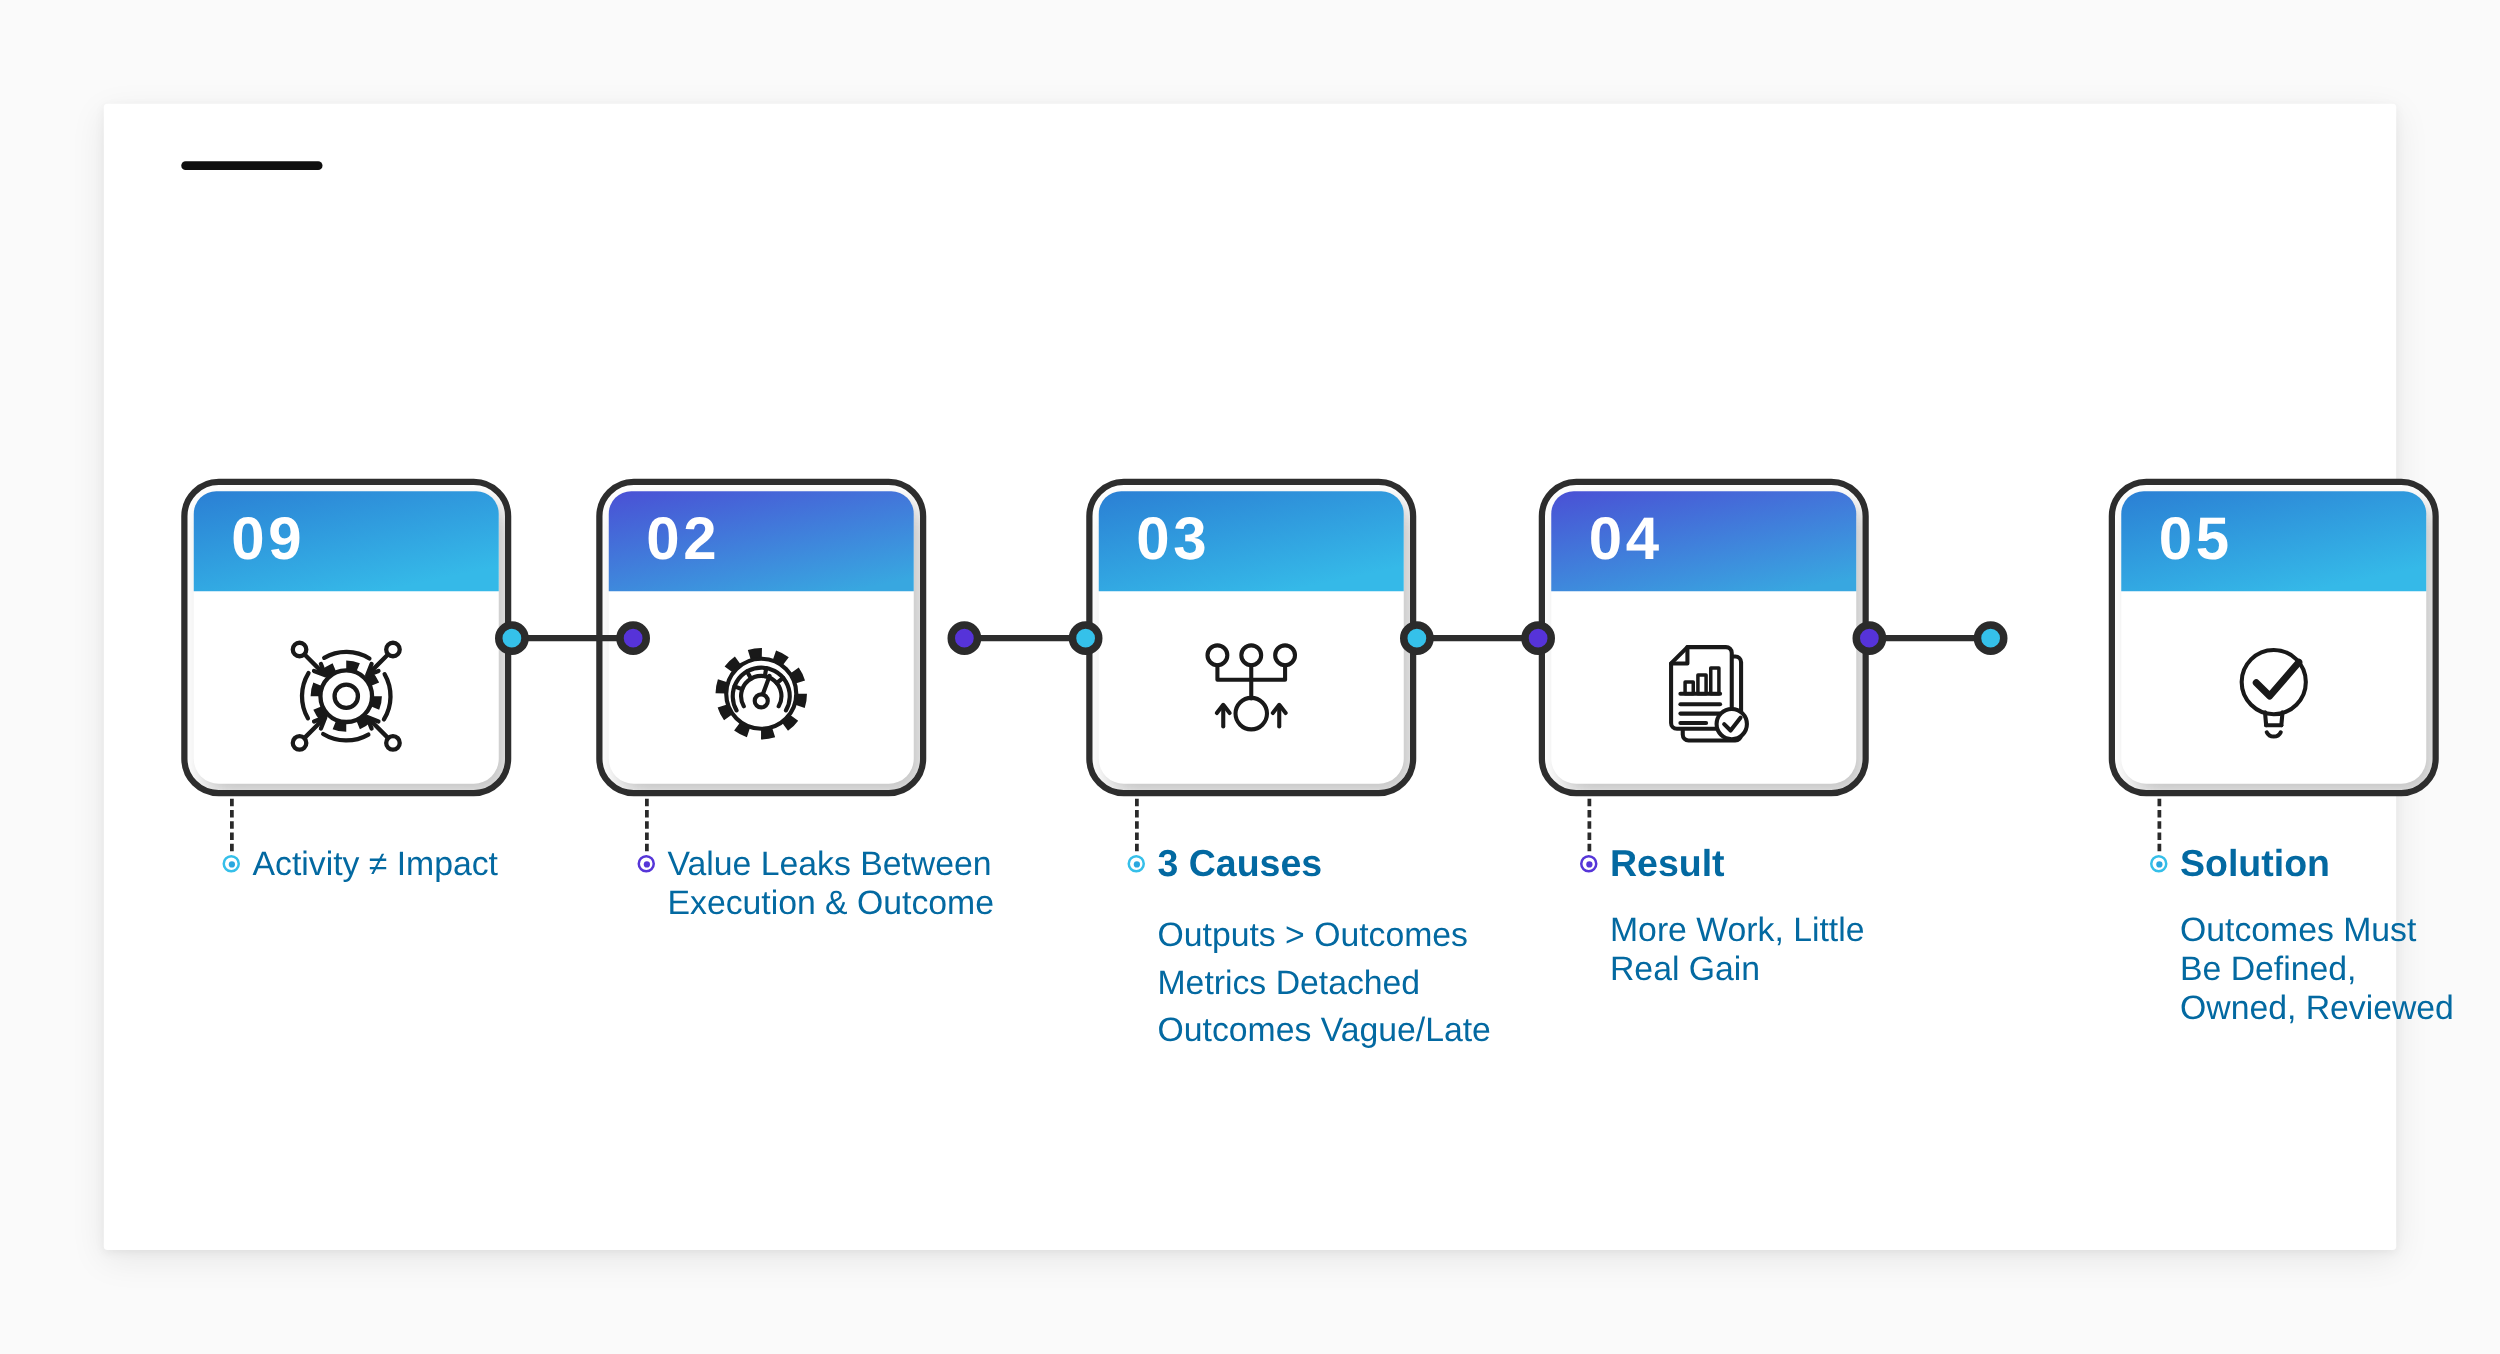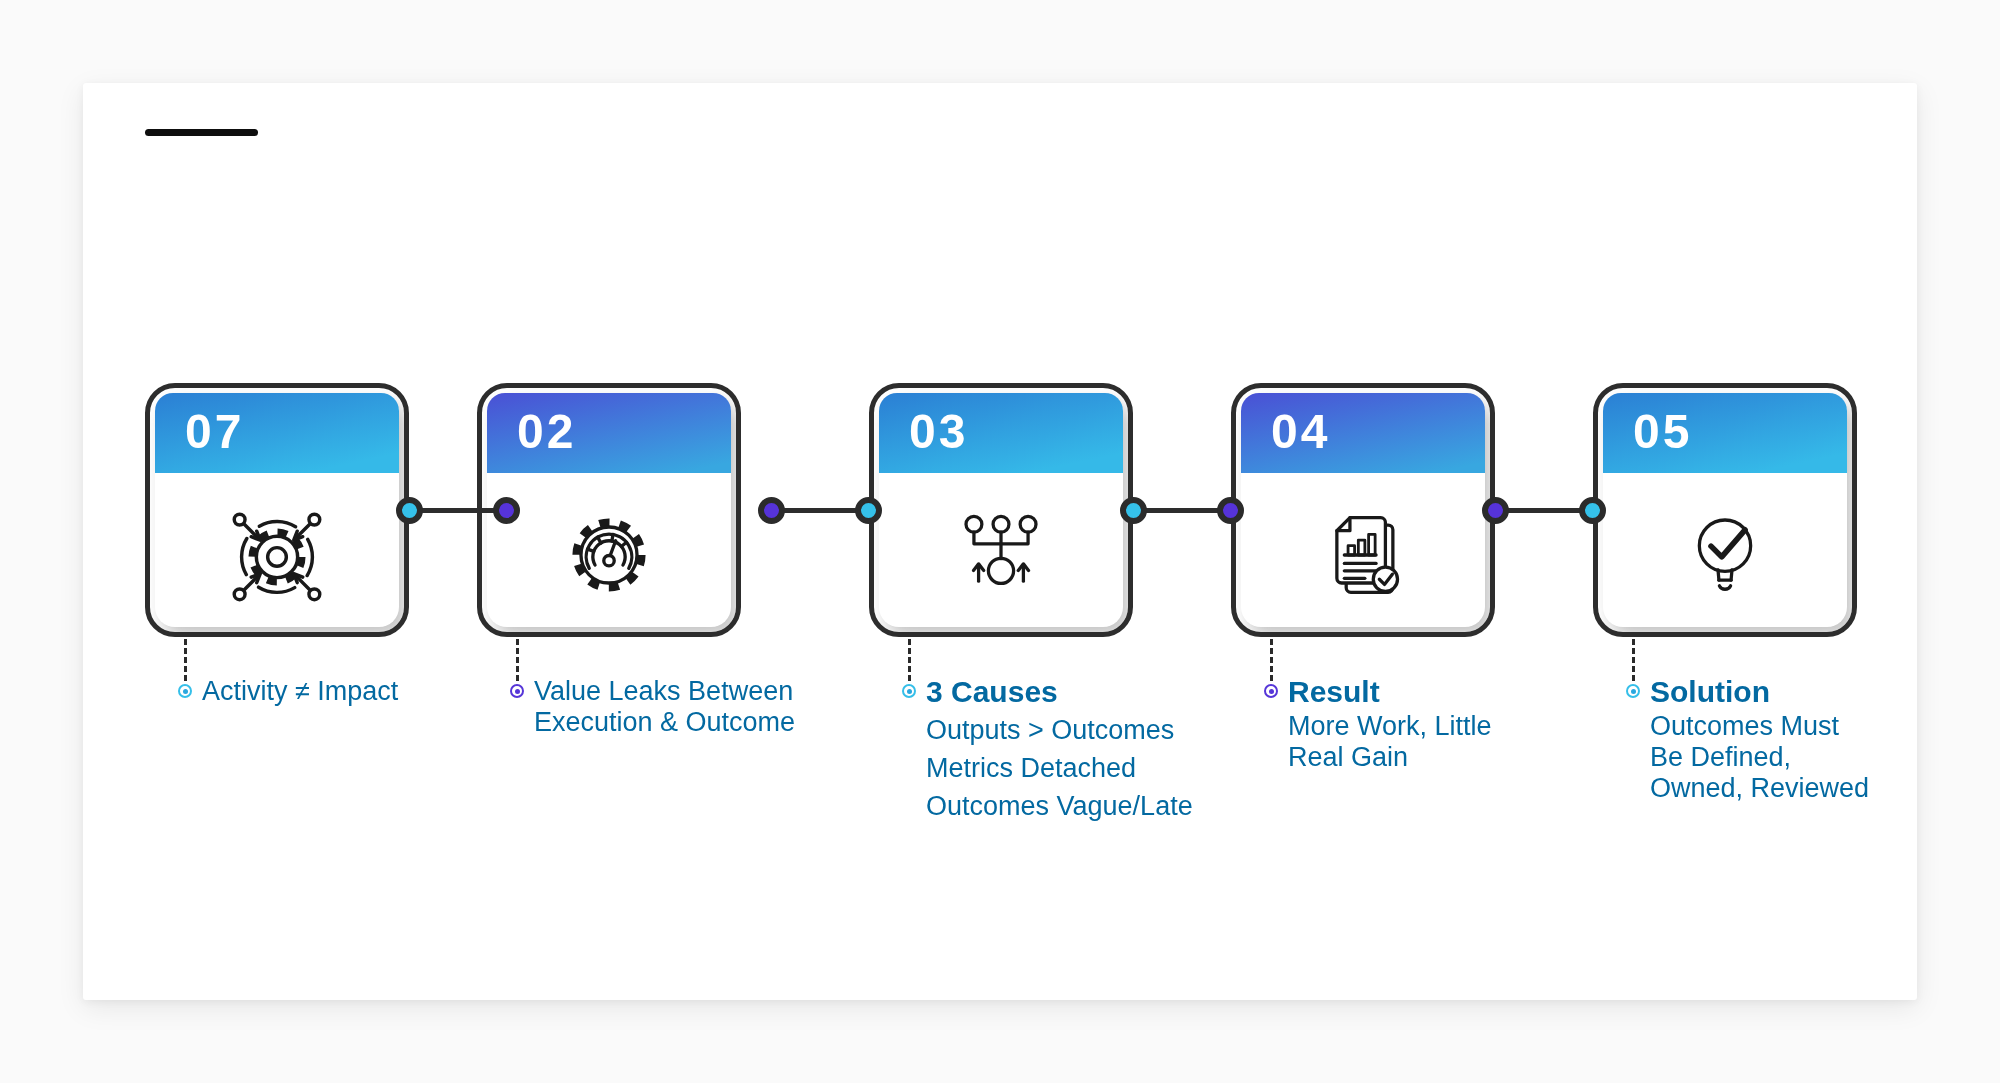--- a/index.html
+++ b/index.html
@@ -8,21 +8,21 @@
   .panel { position:absolute; left:83px; top:83px; width:1834px; height:917px;
            background:#ffffff; border-radius:3px;
            box-shadow:0 8px 28px rgba(0,0,0,0.08), 0 2px 8px rgba(0,0,0,0.05); }
   .accent-line { position:absolute; left:145px; top:129px; width:113px; height:7px;
                  background:#0e0e0e; border-radius:4px; }
   .title { position:absolute; left:145px; top:163px; font-size:38px; font-weight:800;
            color:#2f62e0; letter-spacing:0.4px; white-space:nowrap; }
 
   
   .step { position:absolute; top:383px; width:264px; }
-  .s1{left:145px} .s2{left:477px} .s3{left:869px} .s4{left:1231px} .s5{left:1593px}
+  .s1{left:145px} .s2{left:477px} .s3{left:869px} .s4{left:1231px} .s5{left:1687px}
 
   .card { position:relative; width:264px; height:254px; box-sizing:border-box;
           border:5px solid #2d2d2d; border-radius:30px; background:#fff; overflow:hidden; }
   .card-inner { position:absolute; left:5px; top:5px; right:5px; bottom:5px;
                 border-radius:20px; background:#fff;
                 box-shadow:7px 9px 16px rgba(90,90,90,0.35); }
   .card-header { height:80px; border-radius:18px 18px 0 0; }
   .grad-a { background:linear-gradient(168deg,#2b7fd4 0%,#35b9e8 85%); }
   .grad-b { background:linear-gradient(168deg,#4a50d5 0%,#38a7e0 92%); }
   .num { display:inline-block; margin:11px 0 0 30px; font-size:48px; font-weight:800;
@@ -36,21 +36,21 @@
             border-radius:50%; background:#fff; }
   .bullet.c-cyan   { border:2.5px solid #35bfe9; }
   .bullet.c-purple { border:2.5px solid #5636d8; }
   .bullet::after { content:""; position:absolute; inset:2.5px; border-radius:50%; }
   .bullet.c-cyan::after   { background:#2aa7df; }
   .bullet.c-purple::after { background:#5636d8; }
 
   .label { position:absolute; left:57px; top:293px; white-space:nowrap; color:#0369a1; }
   .heading { font-size:30px; font-weight:700; line-height:31px; }
   .lines { margin-top:0; }
-  .heading + .lines { margin-top:4px; }
+  .heading + .lines { margin-top:22px; }
   .line { font-size:27px; line-height:31px; }
   .loose .line { line-height:38px; }
 
   
   .connector { position:absolute; top:497px; width:124px; height:27px; }
   .k1{left:396px} .k2{left:758px} .k3{left:1120px} .k4{left:1482px}
   .cline { position:absolute; left:12px; right:12px; top:11px; height:5px; background:#2d2d2d; }
   .cdot { position:absolute; top:0; width:15px; height:15px; border-radius:50%;
           border:6px solid #2b2b2b; box-sizing:content-box; }
   .cdot.left{left:0} .cdot.right{right:0}
@@ -60,21 +60,21 @@
 <body>
 
 <div class="page">
   <div class="panel"></div>
   <div class="accent-line"></div>
 
   <div class="step s1">
     <div class="card">
       <div class="card-inner">
         <div class="card-header grad-a">
-          <span class="num">07</span>
+          <span class="num">09</span>
         </div>
         <div class="card-body">
           <svg class="ic" width="118" height="118" viewBox="0 0 120 120">
             <circle cx="60" cy="62" r="36" stroke-dasharray="38.5 18" transform="rotate(60 60 62)"></circle>
             <circle cx="60" cy="62" r="25" stroke-width="8" stroke-dasharray="9.8 9.8" stroke-linecap="butt"></circle>
             <circle cx="60" cy="62" r="21" fill="#fff"></circle>
             <circle cx="60" cy="62" r="9.5"></circle>
             <g id="arr1">
               <circle cx="22" cy="24" r="5.5"></circle>
               <line x1="26.5" y1="28.5" x2="41" y2="43"></line>

